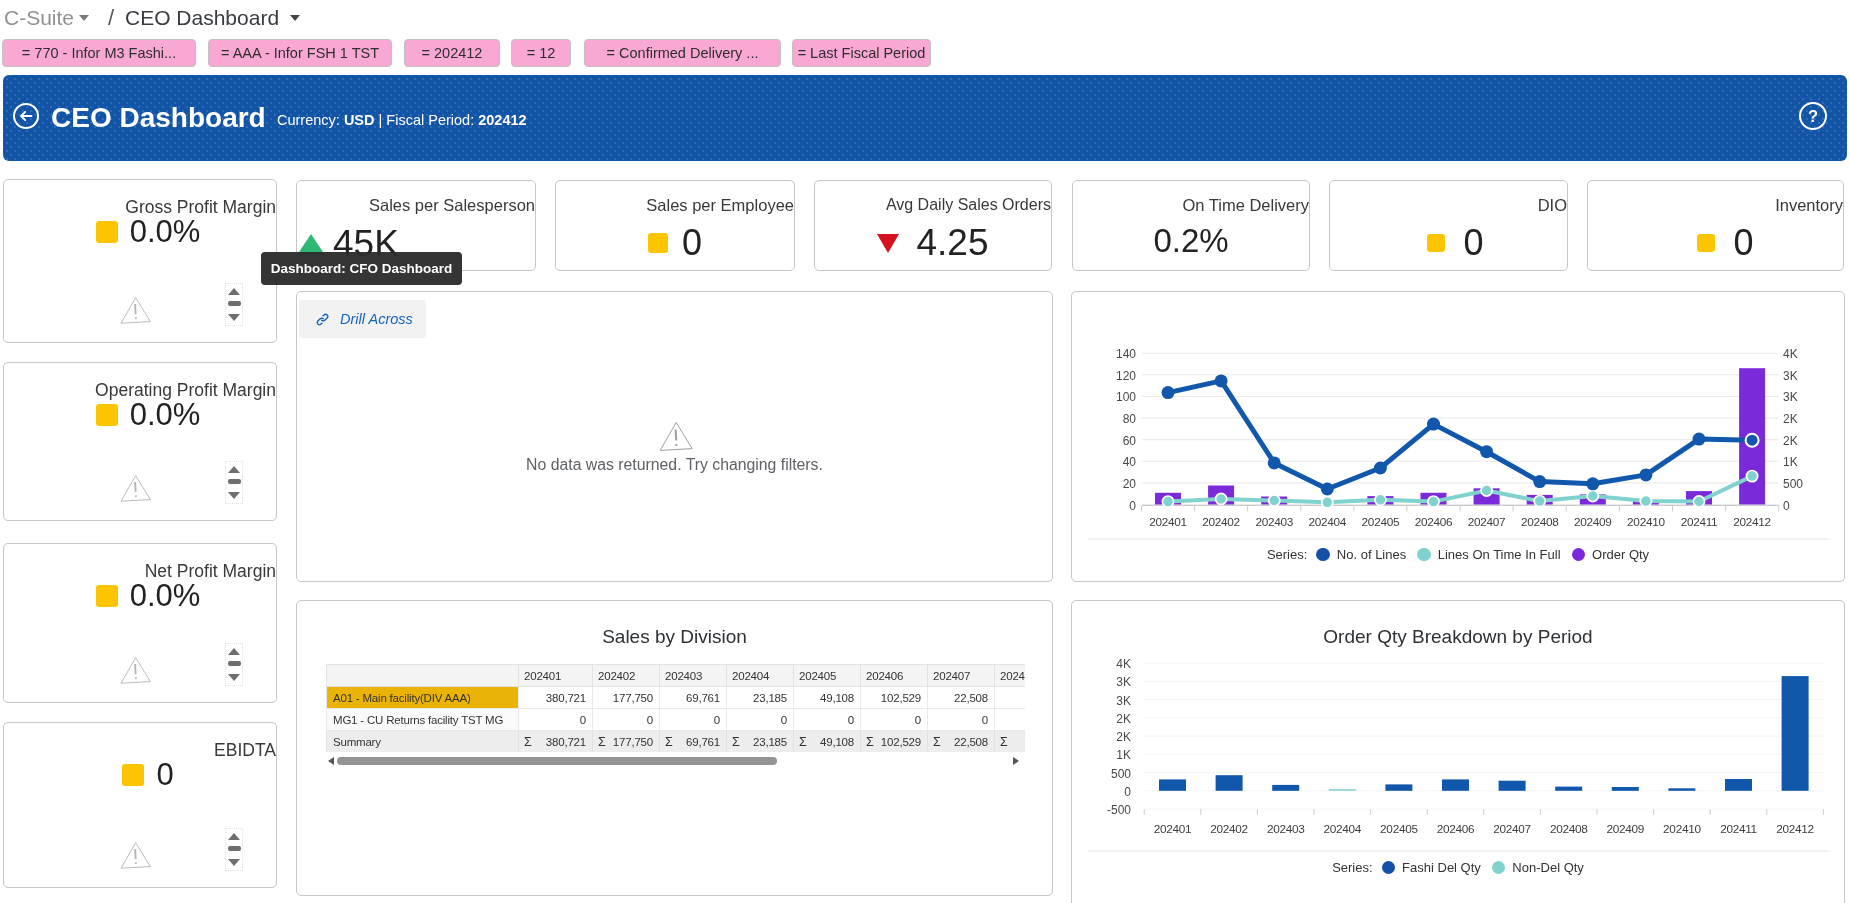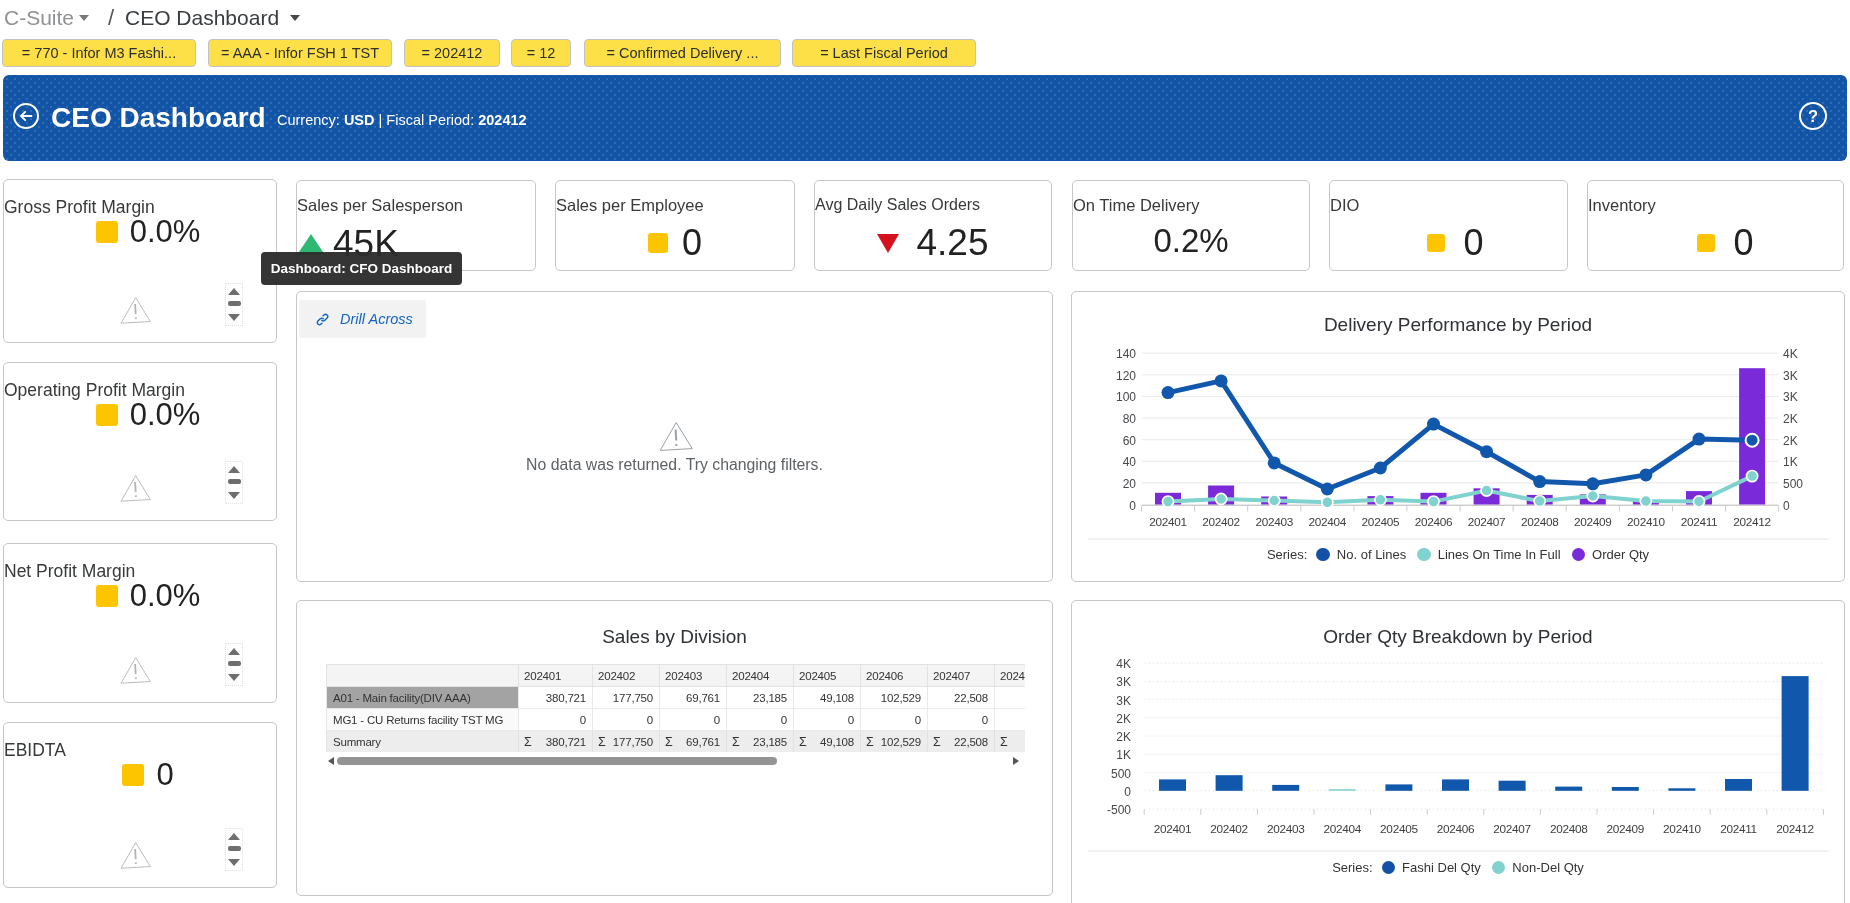--- a/index.html
+++ b/index.html
@@ -1,38 +1,38 @@
 <!DOCTYPE html>
 <html><head>
 <meta charset="utf-8">
 <style>
   * { margin:0; padding:0; box-sizing:border-box; }
   html,body { width:1850px; height:903px; background:#fff; font-family:"Liberation Sans", sans-serif; overflow:hidden; position:relative; }
   .abs { position:absolute; }
   .card { position:absolute; background:#fff; border:1px solid #c6c6c6; border-radius:5px; }
-  .ctitle { position:absolute; width:100%; text-align:left; color:#37393b; }
+  .ctitle { position:absolute; width:100%; text-align:right; color:#37393b; }
   .ptitle { position:absolute; width:100%; text-align:center; font-size:19px; color:#2e3236; }
-  .chip { position:absolute; top:39px; height:28px; background:#fde047; border:1px solid #c2c2c2; border-radius:4px; font-size:14.5px; color:#2e2e2e; display:flex; align-items:center; justify-content:center; white-space:nowrap; }
+  .chip { position:absolute; top:39px; height:28px; background:#f9a8d4; border:1px solid #c2c2c2; border-radius:4px; font-size:14.5px; color:#2e2e2e; display:flex; align-items:center; justify-content:center; white-space:nowrap; }
   text { font-family:"Liberation Sans", sans-serif; }
 </style>
 </head>
 <body>
 <div class="abs" style="left:0; top:0; width:400px; height:36px;">
 <span class="abs" style="left:4px; top:6px; font-size:21px; color:#8f9193;">C-Suite</span>
 <span class="abs" style="left:79px; top:15px; width:0; height:0; border-left:5.5px solid transparent; border-right:5.5px solid transparent; border-top:6.5px solid #77797c;"></span>
 <span class="abs" style="left:108px; top:5px; font-size:22px; color:#54575a;">/</span>
 <span class="abs" style="left:125px; top:6px; font-size:21px; color:#393c40;">CEO Dashboard</span>
 <span class="abs" style="left:290px; top:15px; width:0; height:0; border-left:5.5px solid transparent; border-right:5.5px solid transparent; border-top:6.5px solid #44474a;"></span>
 </div>
 <div class="chip" style="left:2px; width:194px;">= 770 - Infor M3 Fashi...</div>
 <div class="chip" style="left:208px; width:184px;">= AAA - Infor FSH 1 TST</div>
 <div class="chip" style="left:404px; width:96px;">= 202412</div>
 <div class="chip" style="left:511px; width:60px;">= 12</div>
 <div class="chip" style="left:584px; width:197px;">= Confirmed Delivery ...</div>
-<div class="chip" style="left:792px; width:184px;">= Last Fiscal Period</div>
+<div class="chip" style="left:792px; width:139px;">= Last Fiscal Period</div>
 <div class="abs" style="left:3px; top:75px; width:1844px; height:86px; border-radius:6px; background:#1254a5; background-image:radial-gradient(rgba(255,255,255,0.13) 1px, rgba(0,0,0,0) 1.2px), radial-gradient(rgba(255,255,255,0.13) 1px, rgba(0,0,0,0) 1.2px); background-size:8px 8px, 8px 8px; background-position:0 0, 4px 4px;">
   <svg class="abs" style="left:10px; top:28px;" width="26" height="26" viewBox="0 0 26 26">
     <circle cx="13" cy="13" r="12" fill="none" stroke="#fff" stroke-width="2"></circle>
     <path d="M18.5 13 H8.2 M12.2 8.8 L8 13 L12.2 17.2" fill="none" stroke="#fff" stroke-width="1.8" stroke-linecap="round" stroke-linejoin="round"></path>
   </svg>
   <div class="abs" style="left:48px; top:27px; font-size:28px; font-weight:600; color:#fff;">CEO Dashboard</div>
   <div class="abs" style="left:274px; top:37px; font-size:14.5px; color:#fff;">Currency: <b>USD</b> | Fiscal Period: <b>202412</b></div>
   <svg class="abs" style="left:1795px; top:26px;" width="30" height="30" viewBox="0 0 30 30">
     <circle cx="15" cy="15" r="13" fill="none" stroke="#fff" stroke-width="2"></circle>
     <text x="15" y="21" text-anchor="middle" font-size="16.5" font-weight="bold" fill="#fff">?</text>
@@ -155,21 +155,20 @@
     <span style="margin-left:11px; font-size:14.5px; font-style:italic; color:#1465bb;">Drill Across</span>
   </div>
   <svg class="abs" style="left:361px; top:128px;" width="36" height="32" viewBox="0 0 36 32">
       <path d="M18.2 2.5 L34.2 28.6 L2.2 30.4 Z" fill="none" stroke="#9aa0a5" stroke-width="1.0"></path>
       <path d="M17.6 9.5 L18.2 20.5" fill="none" stroke="#9aa0a5" stroke-width="2.0"></path>
       <path d="M18.3 24 l0.15 1.8" fill="none" stroke="#9aa0a5" stroke-width="2.0"></path>
     </svg>
   <div class="abs" style="top:164px; width:100%; text-align:center; font-size:15.8px; color:#5e6165;">No data was returned. Try changing filters.</div>
 </div>
 <div class="card" style="left:1071px; top:291px; width:774px; height:291px;">
-  <div class="ptitle" style="top:22px;">Delivery Performance by Period</div>
   <div class="abs" style="left:0; top:255px; width:100%; display:flex; align-items:center; justify-content:center; font-size:13px; color:#333;">
       <span style="margin-right:9px;">Series:</span>
       <span style="width:13.5px; height:13.5px; border-radius:50%; background:#1450a5; margin-right:7px;"></span>
       <span style="margin-right:11px;">No. of Lines</span>
       <span style="width:13.5px; height:13.5px; border-radius:50%; background:#80d2cf; margin-right:7px;"></span>
       <span style="margin-right:11px;">Lines On Time In Full</span>
       <span style="width:13.5px; height:13.5px; border-radius:50%; background:#7b2ada; margin-right:7px;"></span>
       <span style="margin-right:0;">Order Qty</span>
     </div>
   <svg class="abs" style="left:0; top:0;" width="774" height="291" viewBox="0 0 774 291">
@@ -272,21 +271,21 @@
             <td style="width:192px; border:1px solid #e2e2e2;"></td>
             <td style="width:74px; border:1px solid #e2e2e2; padding-left:5px;">202401</td>
             <td style="width:67px; border:1px solid #e2e2e2; padding-left:5px;">202402</td>
             <td style="width:67px; border:1px solid #e2e2e2; padding-left:5px;">202403</td>
             <td style="width:67px; border:1px solid #e2e2e2; padding-left:5px;">202404</td>
             <td style="width:67px; border:1px solid #e2e2e2; padding-left:5px;">202405</td>
             <td style="width:67px; border:1px solid #e2e2e2; padding-left:5px;">202406</td>
             <td style="width:67px; border:1px solid #e2e2e2; padding-left:5px;">202407</td>
             <td style="width:67px; border:1px solid #e2e2e2; padding-left:5px;">202408</td>
           </tr>
-          <tr style="height:22px; background:#a3a3a3;">
+          <tr style="height:22px; background:#eab308;">
             <td style="border:1px solid #e9e9e9; padding-left:6px; white-space:nowrap;">A01 - Main facility(DIV AAA)</td>
             <td style="border:1px solid #e9e9e9; padding-right:6px; text-align:right; background:#fff;">380,721</td>
             <td style="border:1px solid #e9e9e9; padding-right:6px; text-align:right; background:#fff;">177,750</td>
             <td style="border:1px solid #e9e9e9; padding-right:6px; text-align:right; background:#fff;">69,761</td>
             <td style="border:1px solid #e9e9e9; padding-right:6px; text-align:right; background:#fff;">23,185</td>
             <td style="border:1px solid #e9e9e9; padding-right:6px; text-align:right; background:#fff;">49,108</td>
             <td style="border:1px solid #e9e9e9; padding-right:6px; text-align:right; background:#fff;">102,529</td>
             <td style="border:1px solid #e9e9e9; padding-right:6px; text-align:right; background:#fff;">22,508</td>
             <td style="border:1px solid #e9e9e9; padding-right:6px; text-align:right; background:#fff;"></td>
           </tr>

